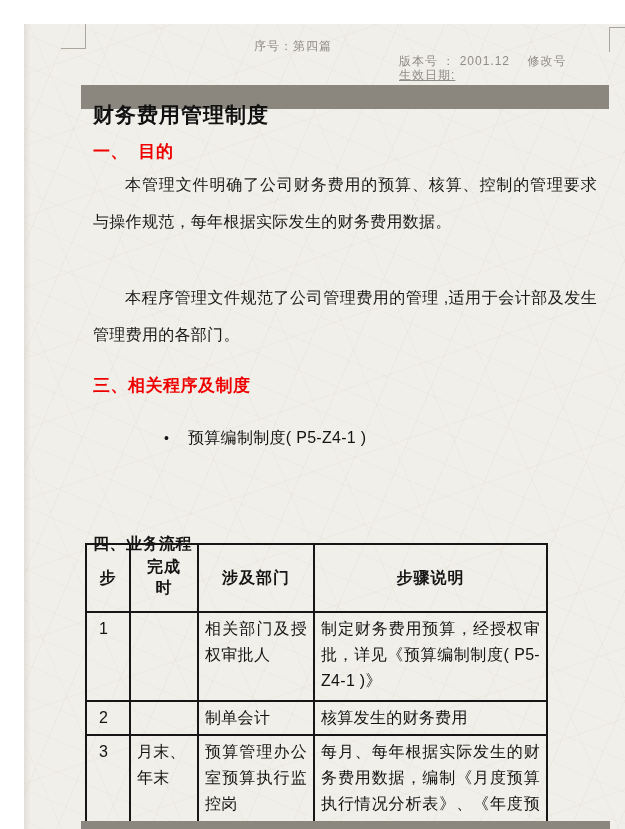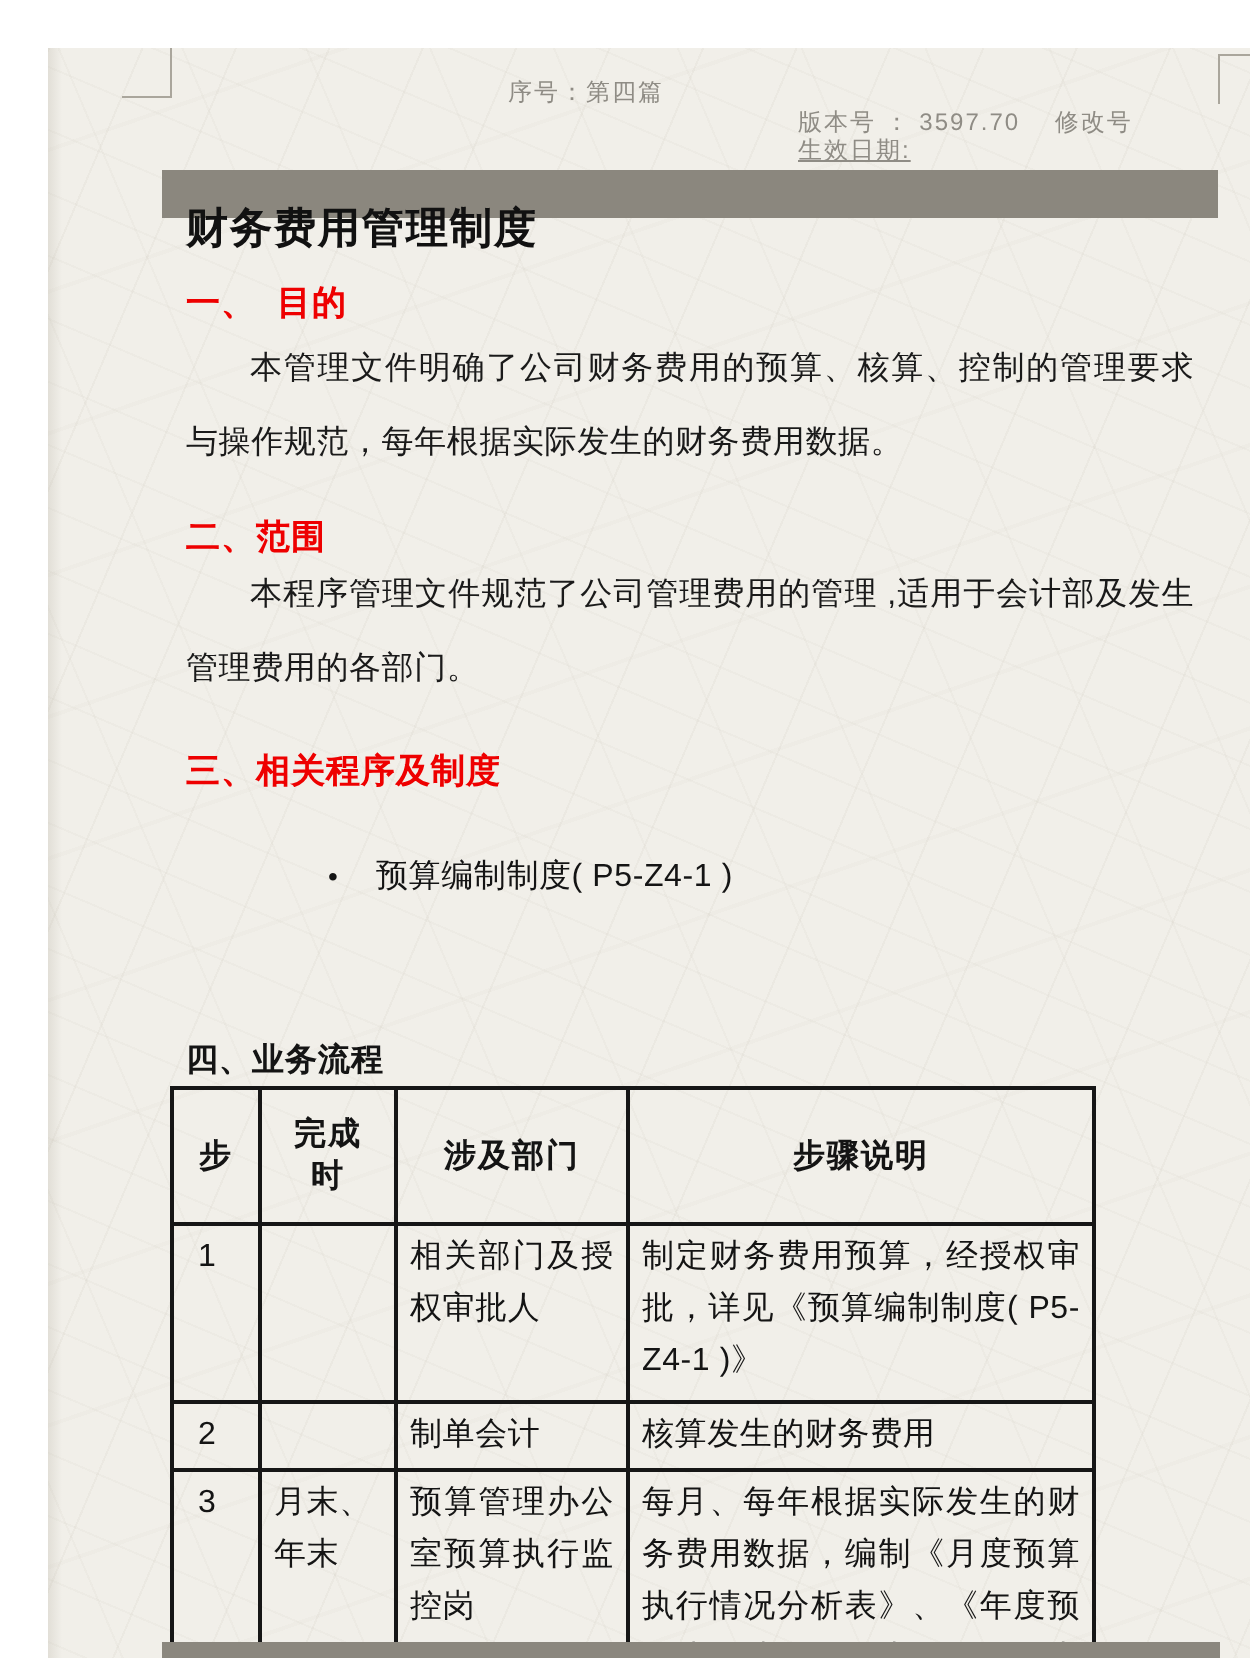--- a/index.html
+++ b/index.html
@@ -39,21 +39,21 @@
   .doc-title {
     position: absolute; left: 57px; top: 64px; width: 528px; height: 30px;
     text-align: left; font-size: 21px; font-weight: bold; color: #111;
     letter-spacing: 1px; line-height: 30px;
   }
   .sec-heading {
     position: absolute; left: 57px; width: 528px;
     font-size: 17px; font-weight: bold; white-space: pre-wrap; letter-spacing: 0.5px;
   }
   .red { color: #ee0000; }
-  .black-heading { color: #141414; font-size: 16px; }
+  .black-heading { color: #141414; font-size: 16px; margin-top: 14px; }
   .h-purpose { top: 104px; }
   .h-scope   { top: 221px; }
   .h-related { top: 338px; }
   .h-process { top: 484px; }
 
   .para {
     position: absolute; left: 57px; width: 528px;
     font-size: 16px; line-height: 37px; letter-spacing: 0.3px;
     text-indent: 2em; text-align: justify; color: #1a1a1a;
   }
@@ -86,30 +86,29 @@
 <body>
 
 <div class="page">
 
   <div class="mark mark-tl"></div>
   <div class="mark mark-tr"></div>
   <div class="mark mark-bl"></div>
   <div class="mark mark-br"></div>
 
   <div class="meta meta-serial">序号：第四篇</div>
-  <div class="meta meta-version">版本号 ： 3597.70    修改号</div>
+  <div class="meta meta-version">版本号 ： 2001.12    修改号</div>
   <div class="meta meta-date">生效日期:</div>
   <div class="header-rule"></div>
 
   <div class="doc-title">财务费用管理制度</div>
 
   <div class="sec-heading red h-purpose">一、  目的</div>
   <div class="para p-purpose">本管理文件明确了公司财务费用的预算、核算、控制的管理要求与操作规范，每年根据实际发生的财务费用数据。</div>
 
-  <div class="sec-heading red h-scope">二、范围</div>
   <div class="para p-scope">本程序管理文件规范了公司管理费用的管理 ,适用于会计部及发生管理费用的各部门。</div>
 
   <div class="sec-heading red h-related">三、相关程序及制度</div>
   <ul class="bullet-list">
     <li>
       <span class="dot">•</span><span>预算编制制度( P5-Z4-1 )</span>
     </li>
   </ul>
 
   <div class="sec-heading black-heading h-process">四、业务流程</div>

